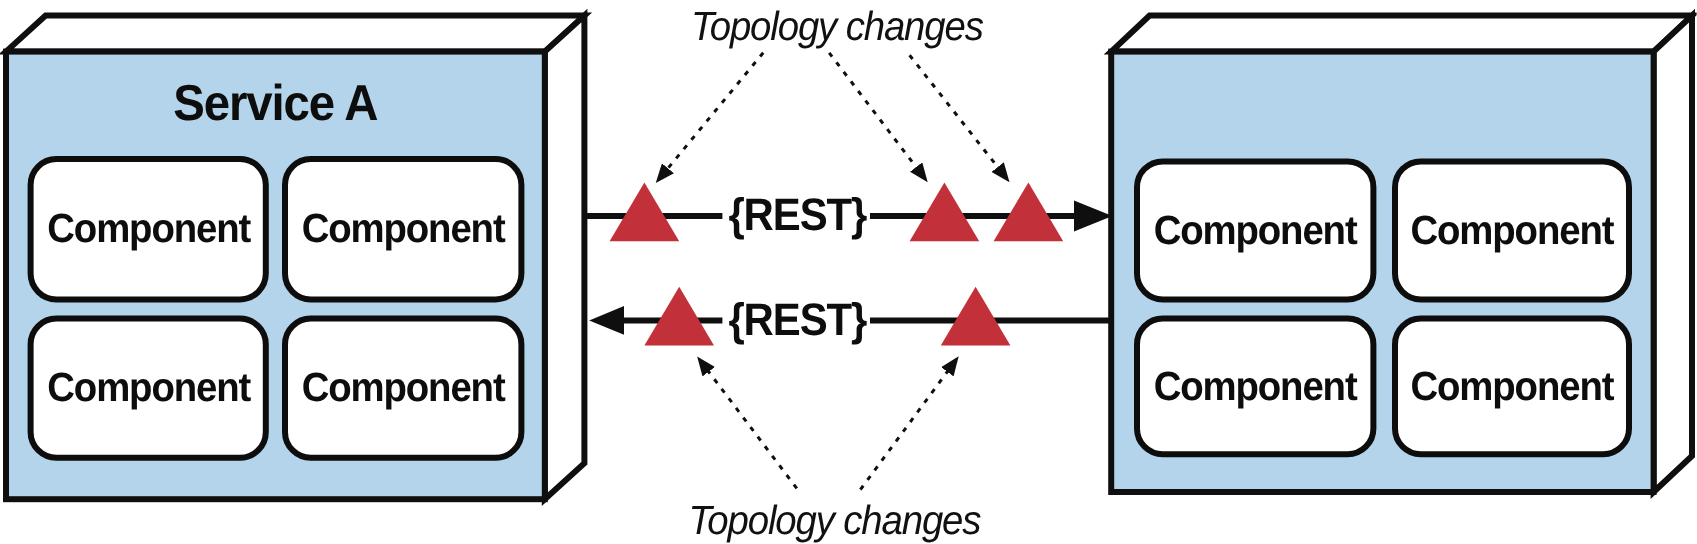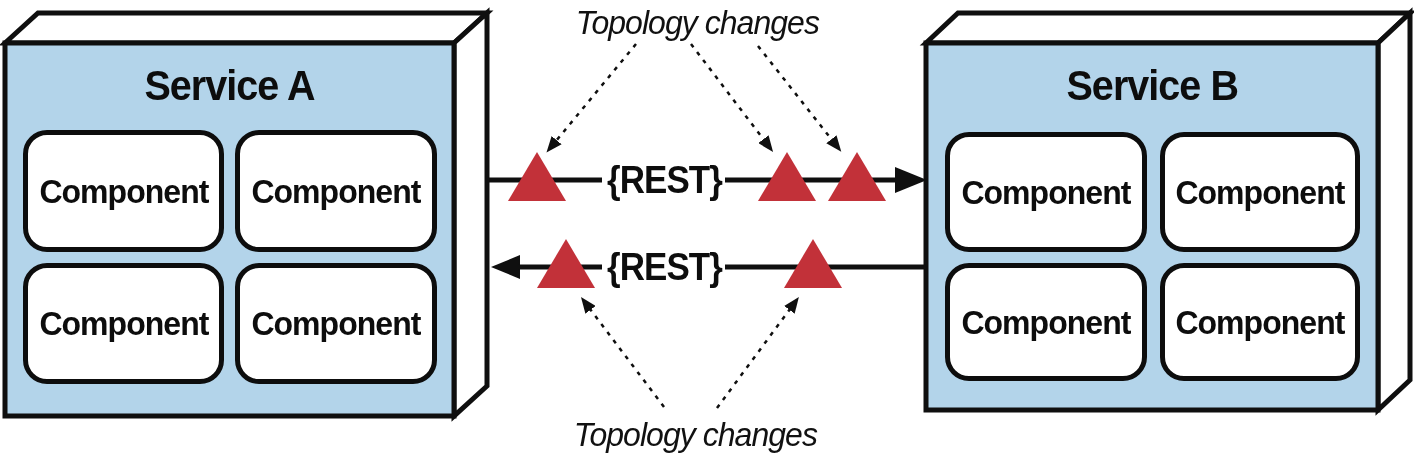--- a/index.html
+++ b/index.html
@@ -98,23 +98,20 @@
   <div class="component" style="left:235px;top:130px;width:202px;height:122px;">
     <span>Component</span>
   </div>
   <div class="component" style="left:23px;top:263px;width:201px;height:121px;">
     <span>Component</span>
   </div>
   <div class="component" style="left:235px;top:263px;width:202px;height:121px;">
     <span>Component</span>
   </div>
 
-  <div class="overlay" style="left:926px;top:62px;width:452px;height:48px;">
-    <span class="service-title">Service B</span>
-  </div>
   <div class="component" style="left:945px;top:132px;width:202px;height:120px;">
     <span>Component</span>
   </div>
   <div class="component" style="left:1160px;top:132px;width:200px;height:120px;">
     <span>Component</span>
   </div>
   <div class="component" style="left:945px;top:263px;width:202px;height:118px;">
     <span>Component</span>
   </div>
   <div class="component" style="left:1160px;top:263px;width:200px;height:118px;">

